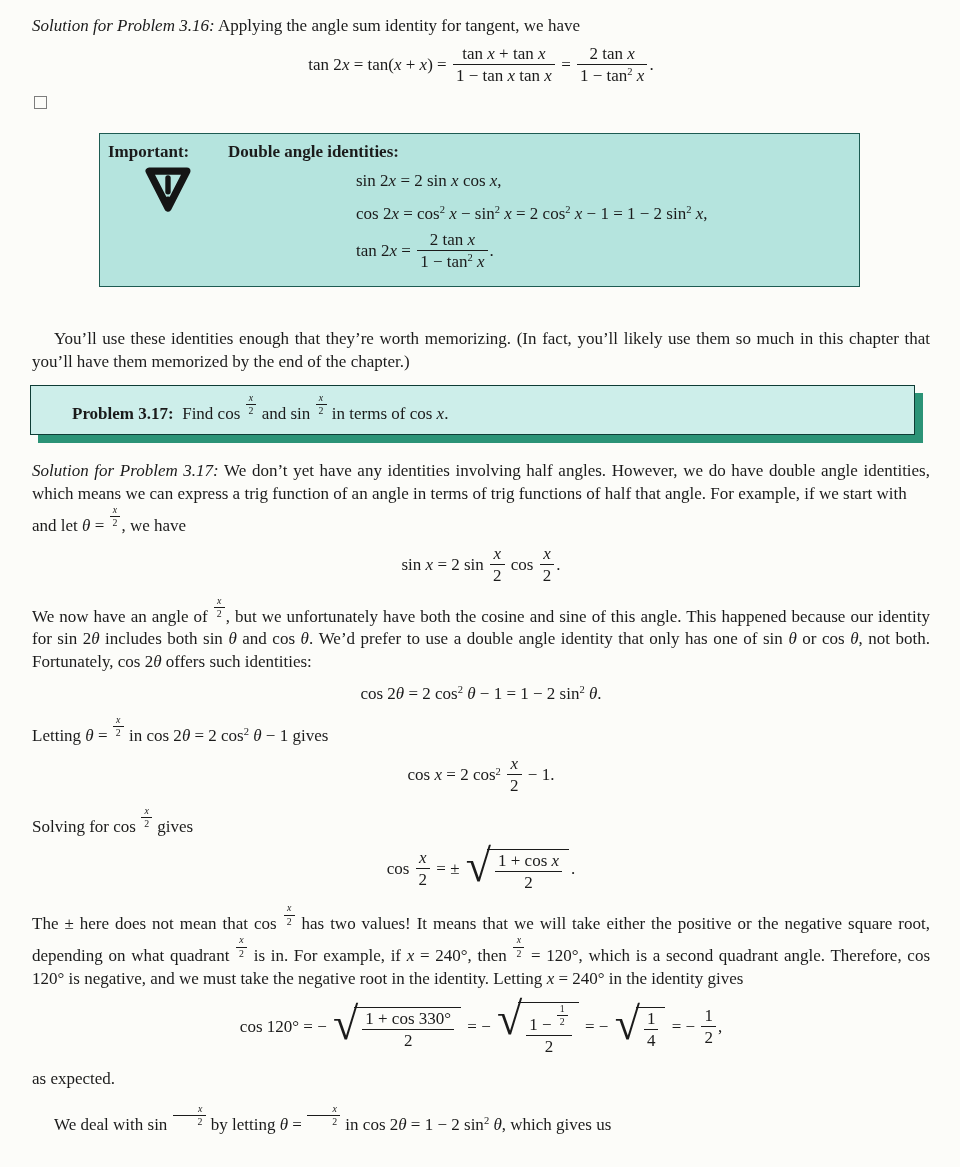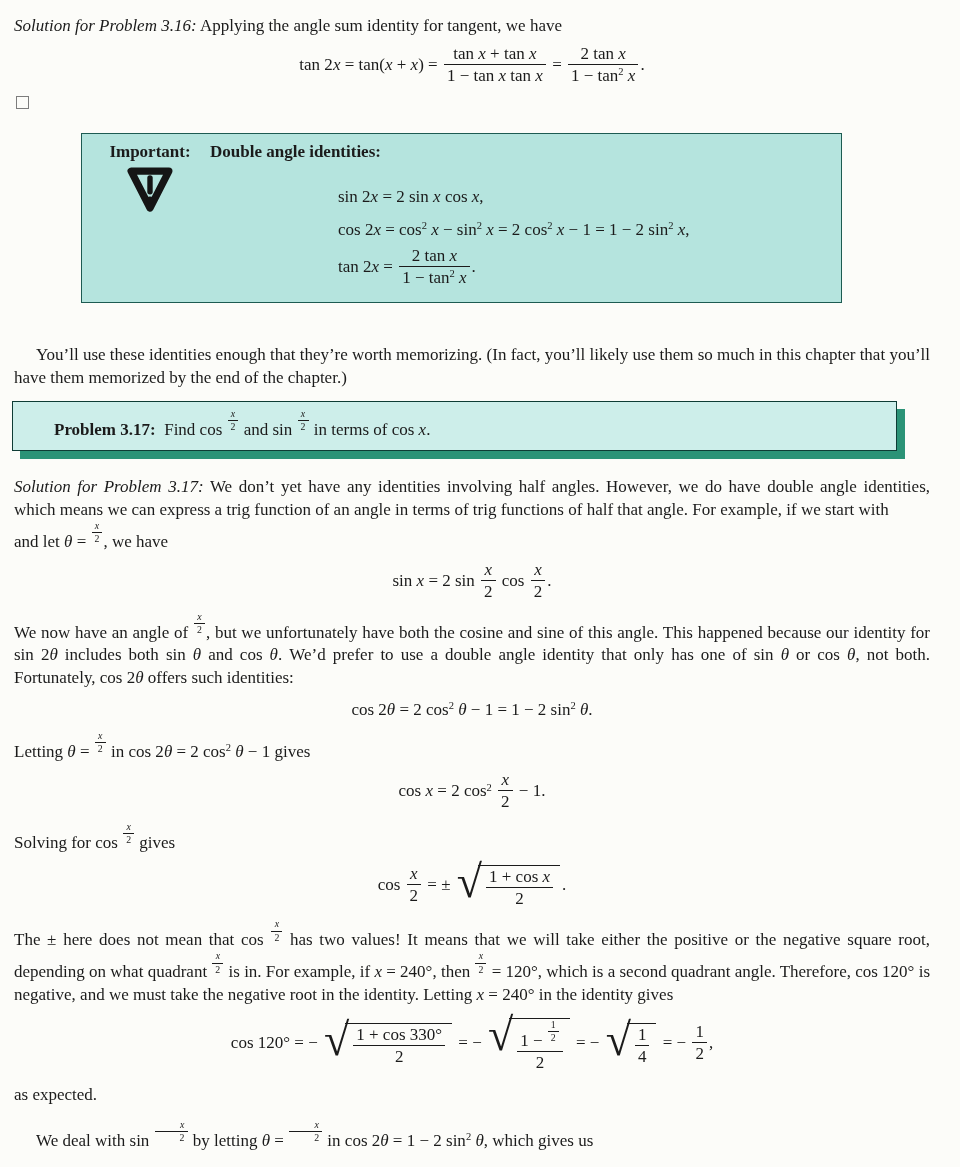--- a/index.html
+++ b/index.html
@@ -13,21 +13,21 @@
   }
   *{box-sizing:border-box;}
   html,body{margin:0;padding:0;}
   body{
     width:960px;height:1167px;overflow:hidden;
     background:var(--paper);
     color:var(--ink);
     font-family:"Liberation Serif", serif;
     font-size:17px;
   }
-  .page{padding:14px 30px 0 14px;position:relative;}
+  .page{padding:14px 30px 0 32px;position:relative;}
   .para{margin:0;text-align:justify;line-height:23px;}
   .indent{text-indent:22px;}
   .lead-italic{font-style:italic;}
   b,.bold{font-weight:bold;margin-left:29px;}
 
   .equation{text-align:center;line-height:1.25;margin:9px 0;}
   sup{font-size:0.62em;line-height:0;vertical-align:0.55em;}
 
   .frac{display:inline-block;vertical-align:middle;text-align:center;line-height:1.12;margin:0 2px;transform:translateY(-2px);}
   .frac .fnum{display:block;padding:0 3px 1px 3px;border-bottom:1.4px solid currentColor;}
@@ -39,24 +39,24 @@
   .sqrt .vinc{display:inline-block;border-top:1.7px solid currentColor;padding:3px 5px 0 6px;margin-top:3px;}
 
   .qed{width:13px;height:13px;border:1.8px solid #7d7d7d;margin:8px 0 0 2px;}
 
   .important-box{
     display:grid;grid-template-columns:120px 1fr;grid-template-rows:auto auto;
     width:761px;min-height:147px;margin:24px 0 0 67px;
     background:var(--imp-bg);border:1.6px solid var(--imp-border);
     padding:8px 10px 10px 8px;
   }
-  .imp-label{font-weight:bold;grid-column:1;grid-row:1;text-align:center;}
+  .imp-label{font-weight:bold;grid-column:1;grid-row:1;}
   .imp-icon{grid-column:1;grid-row:2;text-align:center;padding-top:2px;}
   .imp-title{font-weight:bold;grid-column:2;grid-row:1;}
-  .imp-eqs{grid-column:2;grid-row:2;margin-left:128px;margin-top:20px;}
+  .imp-eqs{grid-column:2;grid-row:2;margin-left:128px;margin-top:4px;}
   .imp-eq{text-align:left;line-height:30px;margin-bottom:3px;}
 
   .memorize{margin-top:40px;}
 
   .problem-box{
     position:relative;width:885px;margin:12px 0 0 -2px;
     background:var(--prob-bg);border:1.6px solid var(--prob-border);
     box-shadow:8px 8px 0 0 var(--prob-shadow);
     padding:7px 12px;line-height:26px;
   }

